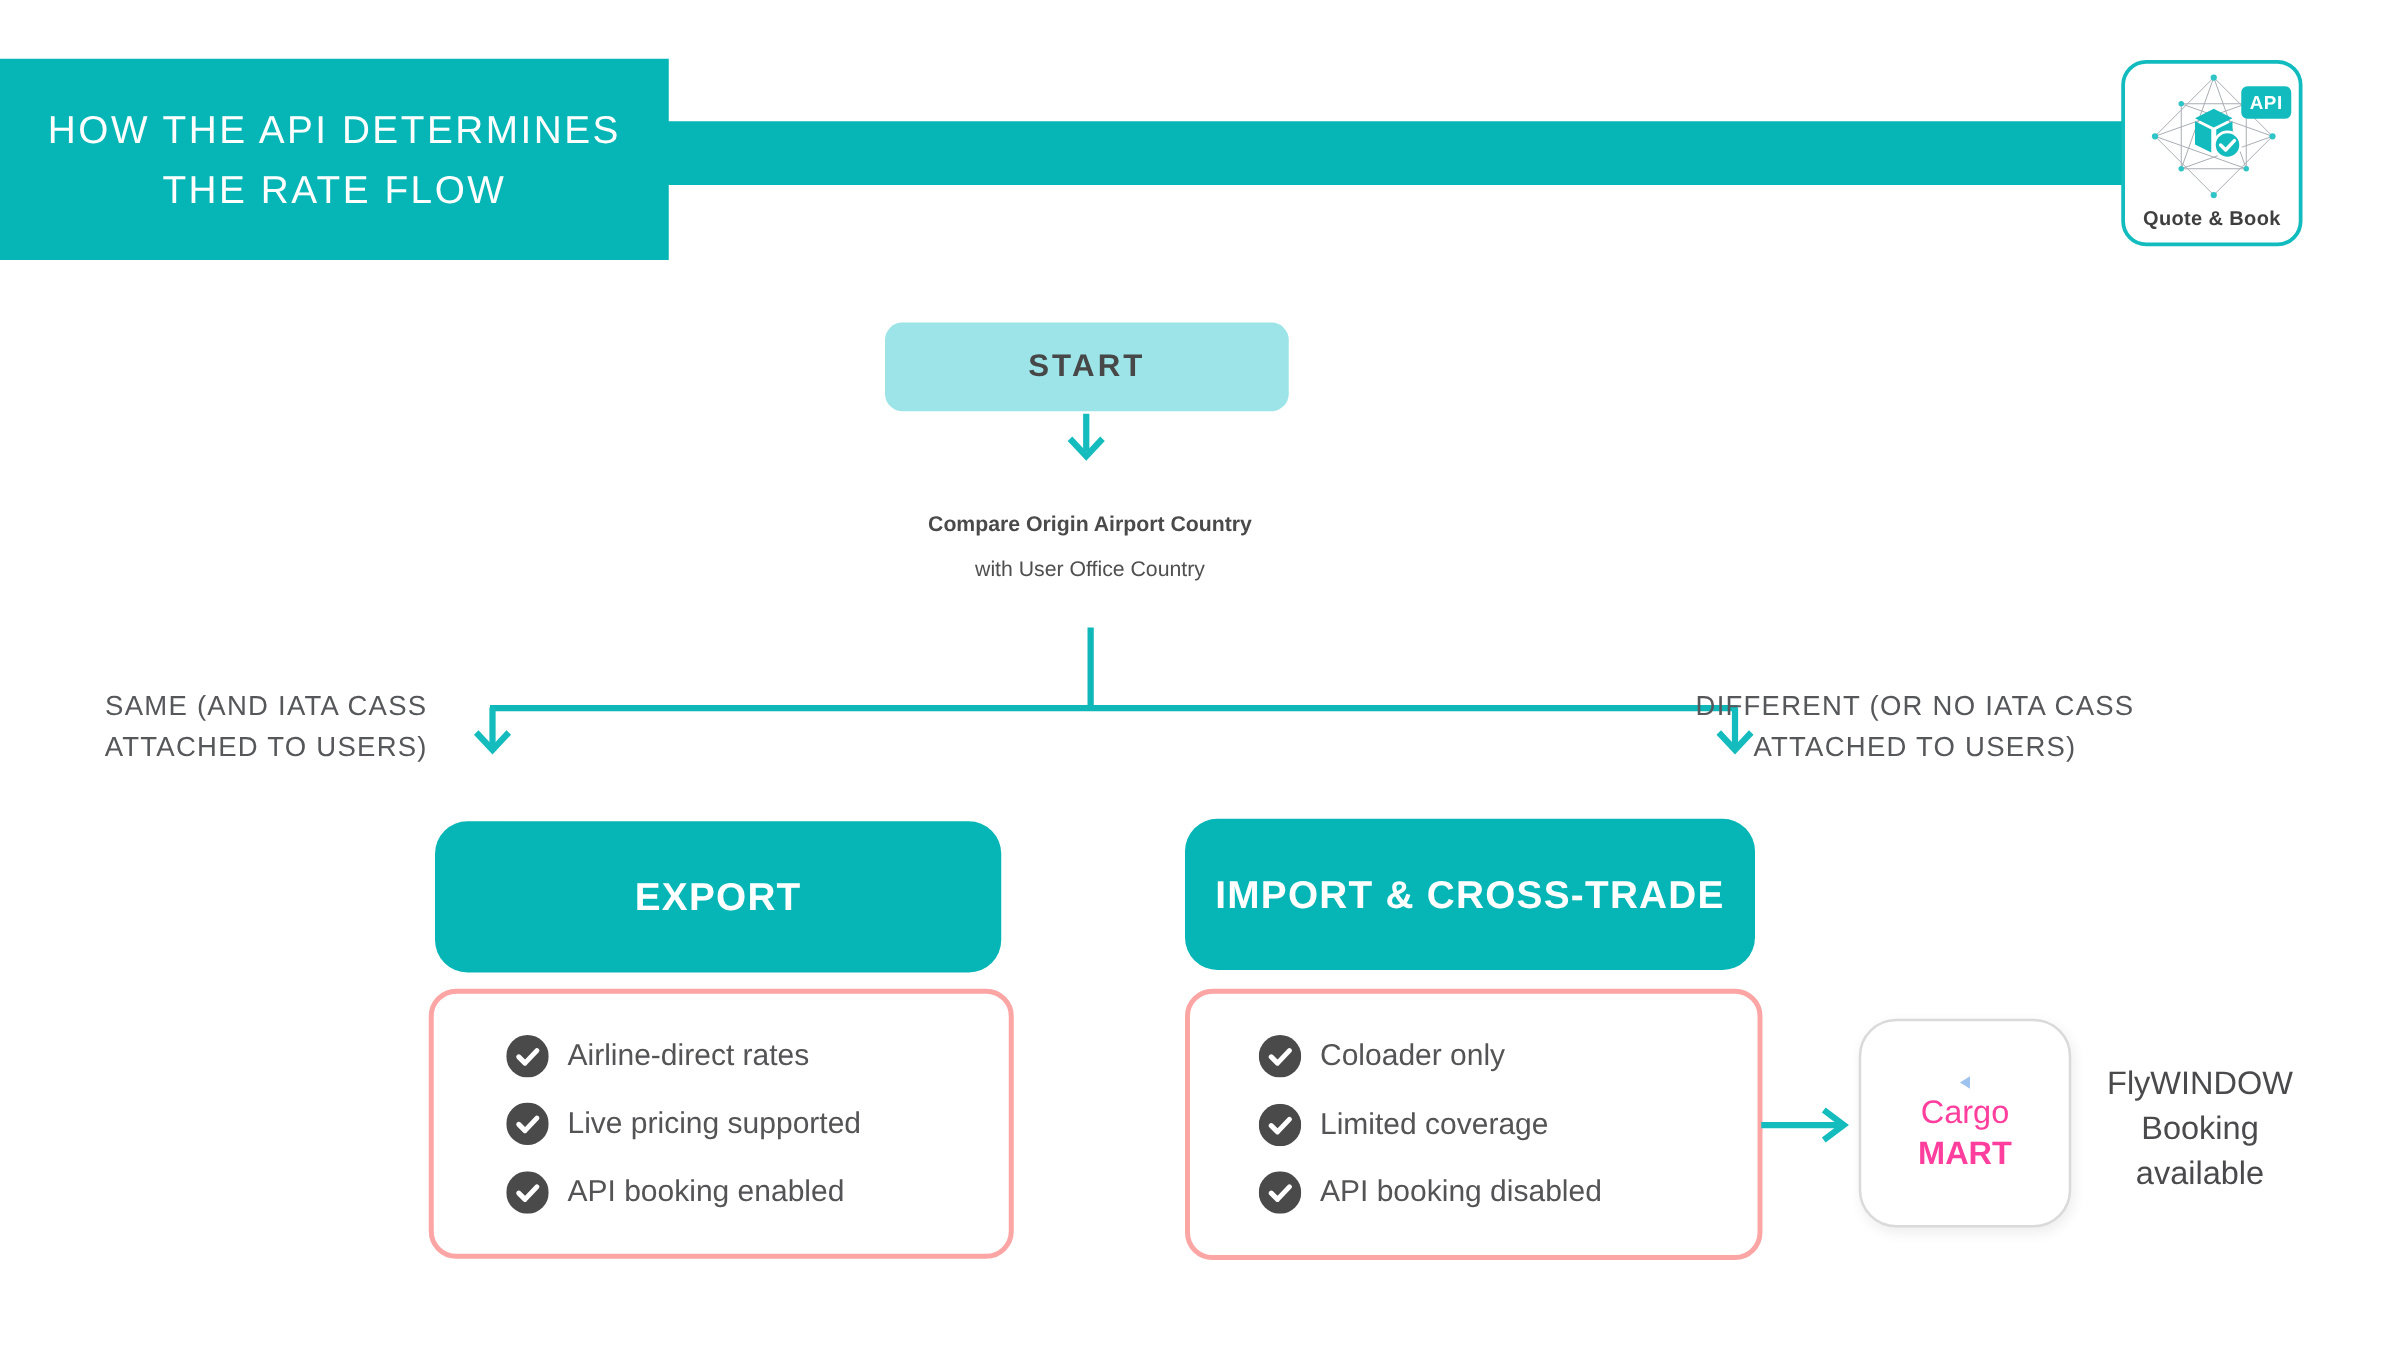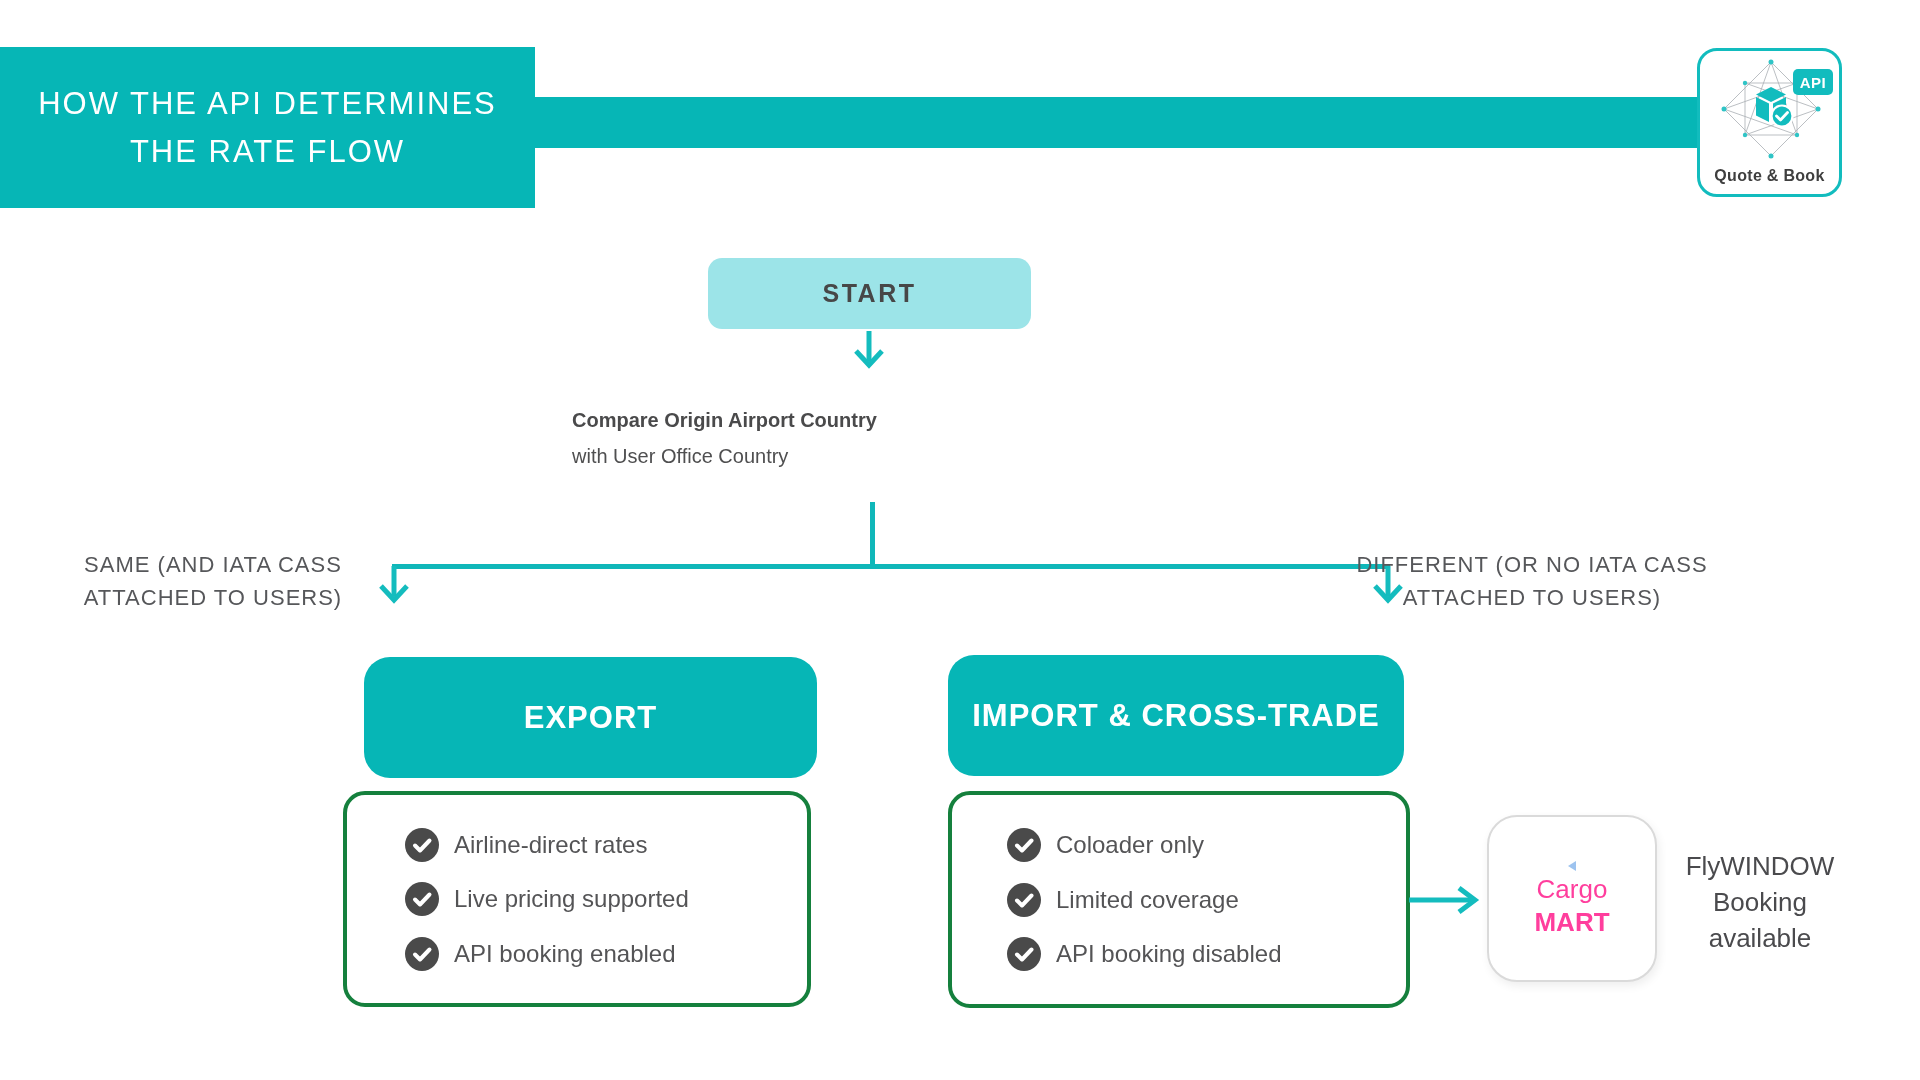--- a/index.html
+++ b/index.html
@@ -32,48 +32,48 @@
     font-size:16px;font-weight:bold;color:#3f3f3f;letter-spacing:.3px;
   }
 
   
   .start-btn{
     left:708px;top:258px;width:323px;height:71px;background:#9ce4e8;border-radius:14px;
     display:flex;align-items:center;justify-content:center;
     font-size:25px;font-weight:bold;color:#474747;letter-spacing:2.5px;
   }
   .compare{
-    left:572px;top:402px;width:600px;color:#4f4f50;
-    font-size:20px;line-height:36px;
+    left:572px;top:402px;width:600px;text-align:center;color:#4f4f50;
+    font-size:17px;line-height:36px;
   }
   .compare .b{font-weight:bold;color:#4a4a4b;}
 
   
   .vline{left:870px;top:502px;width:5px;height:64px;background:#10b7b9;}
   .hline{left:392px;top:564px;width:998px;height:5px;background:#10b7b9;}
   .conn-svg{overflow:visible;}
 
   
   .branch-label{
     text-align:center;font-size:22px;line-height:33px;color:#56575a;letter-spacing:1px;
   }
   .label-left{left:48px;top:548px;width:330px;}
   .label-right{left:1352px;top:548px;width:360px;}
 
   
   .cat-box{
     background:#06b6b6;border-radius:26px;color:#ffffff;font-weight:bold;
     display:flex;align-items:center;justify-content:center;letter-spacing:1px;font-size:31px;
   }
-  .export-box{left:364px;top:657px;width:453px;height:121px;}
+  .export-box{left:348px;top:657px;width:453px;height:121px;}
   .import-box{left:948px;top:655px;width:456px;height:121px;font-size:31px;}
 
   
   .detail-card{
-    background:#ffffff;border:4px solid #15803d;border-radius:22px;box-sizing:border-box;
+    background:#ffffff;border:4px solid #fca5a5;border-radius:22px;box-sizing:border-box;
     display:flex;flex-direction:column;justify-content:space-evenly;padding:12px 0;
   }
   .export-card{left:343px;top:791px;width:468px;height:216px;padding-left:58px;}
   .import-card{left:948px;top:791px;width:462px;height:217px;padding-left:55px;}
   .check-item{display:flex;align-items:center;gap:15px;}
   .check-item .txt{font-size:24px;color:#545456;}
   .check-icon{width:34px;height:34px;flex:0 0 34px;}
 
   
   .cargomart-card{

